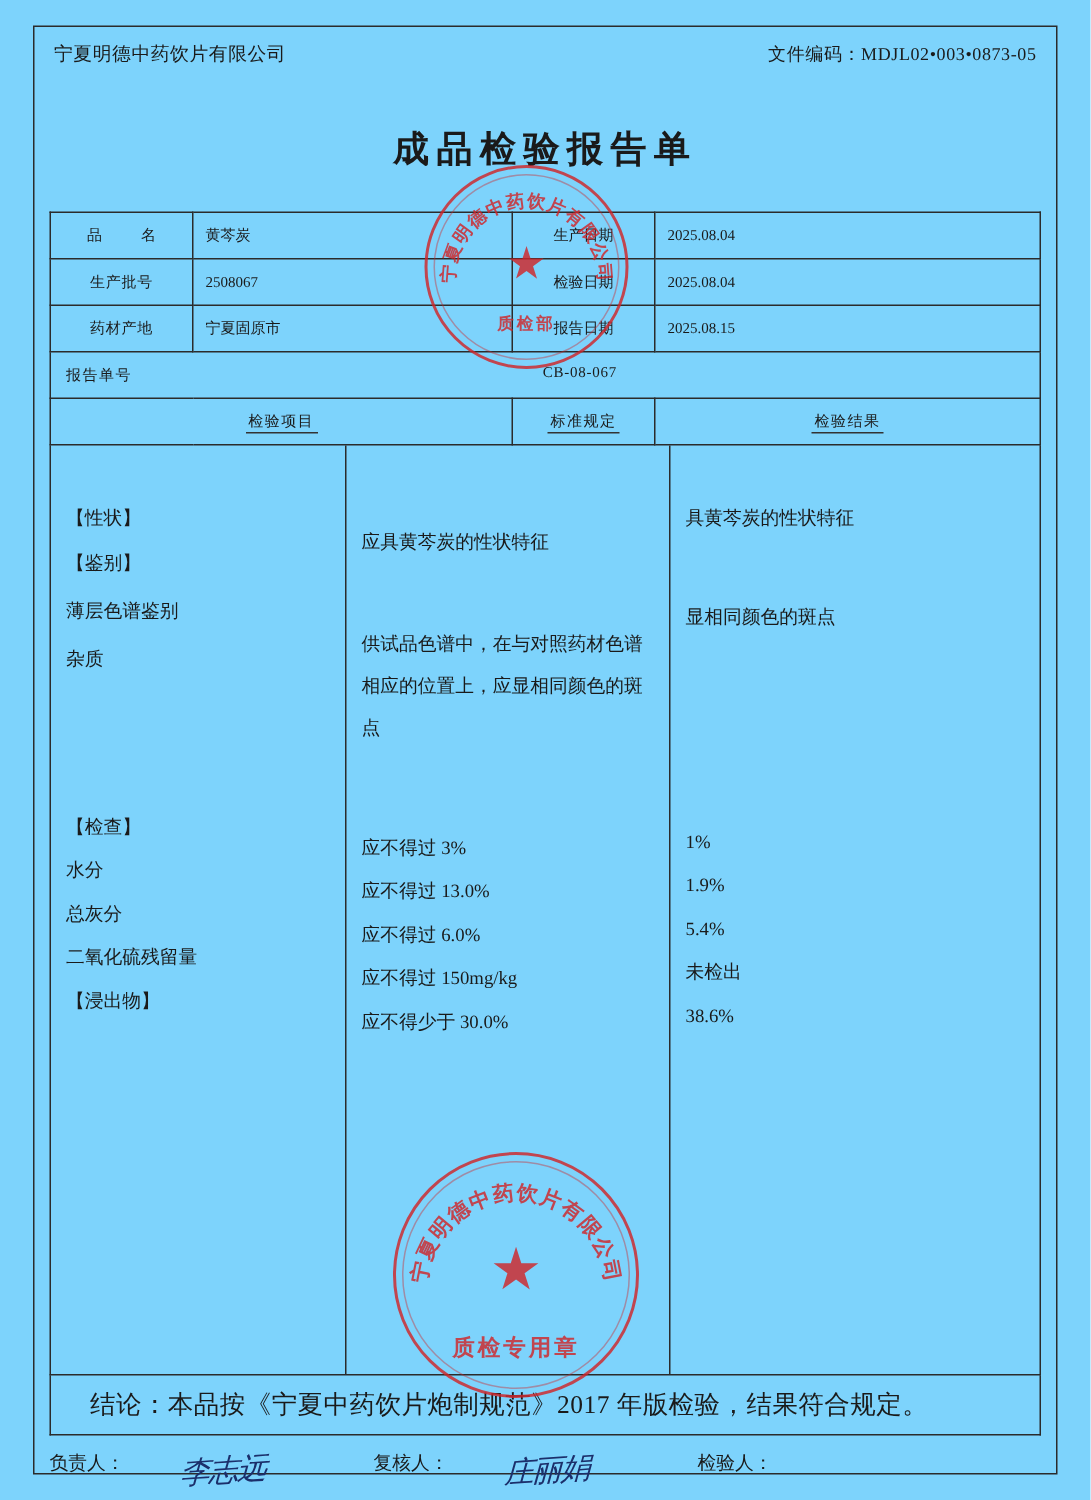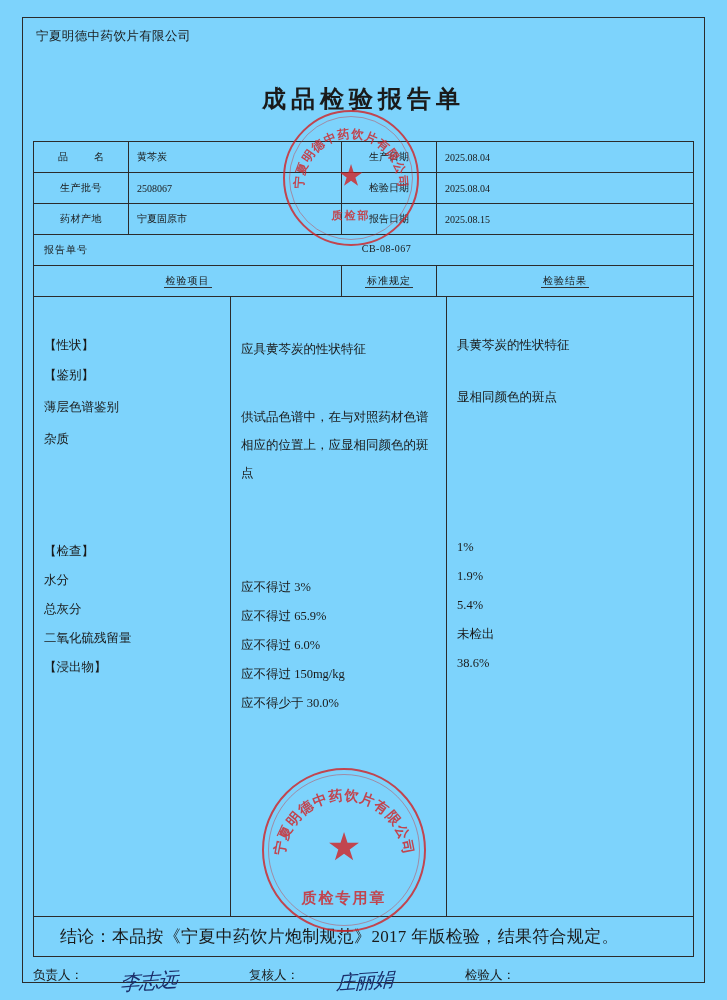--- a/index.html
+++ b/index.html
@@ -121,21 +121,21 @@
     position: absolute;
     top: 0;
     bottom: 0;
     width: 0;
     border-left: 1px solid #2b2b2b;
   }
   .v1 { left: 196px; }
   .v2 { left: 412px; }
 
   .grid .colA { position: absolute; left: 0; width: 196px; top: 0; }
-  .grid .colB { position: absolute; left: 197px; width: 215px; top: 4px; }
+  .grid .colB { position: absolute; left: 197px; width: 215px; top: 16px; }
   .grid .colC { position: absolute; left: 413px; width: 247px; top: 0; }
 
   .cell {
     font-size: 12.5px;
     line-height: 24px;
     padding-left: 10px;
     box-sizing: border-box;
     white-space: pre-wrap;
   }
   .cell.wrapline { line-height: 28px; }
@@ -244,20 +244,21 @@
 </head>
 <body>
 
 <div class="page">
   <div class="frame"></div>
 
   <div class="inner">
 
     <div class="doc-head">
       <div class="company">宁夏明德中药饮片有限公司</div>
+      <div class="code">文件编码：MDJL02•003•0873-05</div>
     </div>
 
     <div class="title">成品检验报告单</div>
 
     <table class="main">
       <tbody>
         <tr class="rowh">
           <td class="lbl lbl-spread">品　名</td>
           <td class="val-main">黄芩炭</td>
           <td class="lbl2">生产日期</td>
@@ -301,30 +302,30 @@
         <div class="cell" style="margin-top:88px">【检查】</div>
         <div class="cell" style="margin-top:5px">水分</div>
         <div class="cell" style="margin-top:5px">总灰分</div>
         <div class="cell" style="margin-top:5px">二氧化硫残留量</div>
         <div class="cell" style="margin-top:5px">【浸出物】</div>
       </div>
 
       <div class="colB">
         <div class="cell" style="margin-top:36px">应具黄芩炭的性状特征</div>
         <div class="cell wrapline" style="margin-top:42px; padding-right:8px">供试品色谱中，在与对照药材色谱相应的位置上，应显相同颜色的斑点</div>
-        <div class="cell" style="margin-top:88px">应不得过 3%</div>
-        <div class="cell" style="margin-top:5px">应不得过 65.9%</div>
+        <div class="cell" style="margin-top:54px">应不得过 3%</div>
+        <div class="cell" style="margin-top:5px">应不得过 13.0%</div>
         <div class="cell" style="margin-top:5px">应不得过 6.0%</div>
         <div class="cell" style="margin-top:5px">应不得过 150mg/kg</div>
         <div class="cell" style="margin-top:5px">应不得少于 30.0%</div>
       </div>
 
       <div class="colC">
         <div class="cell" style="margin-top:36px">具黄芩炭的性状特征</div>
-        <div class="cell" style="margin-top:28px">显相同颜色的斑点</div>
+        <div class="cell" style="margin-top:42px">显相同颜色的斑点</div>
         <div class="cell" style="margin-top:126px">1%</div>
         <div class="cell" style="margin-top:5px">1.9%</div>
         <div class="cell" style="margin-top:5px">5.4%</div>
         <div class="cell" style="margin-top:5px">未检出</div>
         <div class="cell" style="margin-top:5px">38.6%</div>
       </div>
     </div>
 
     <div class="conclusion">结论：本品按《宁夏中药饮片炮制规范》2017 年版检验，结果符合规定。</div>
 

